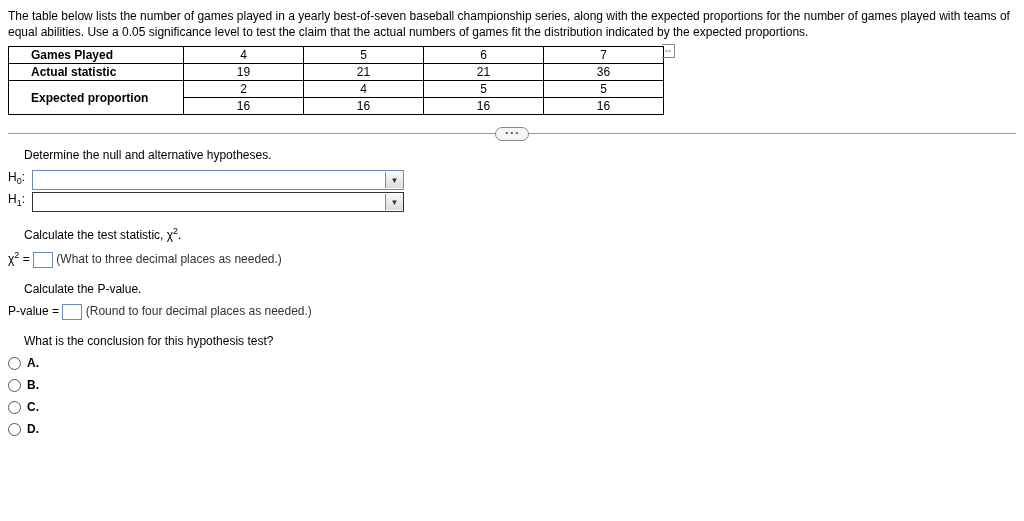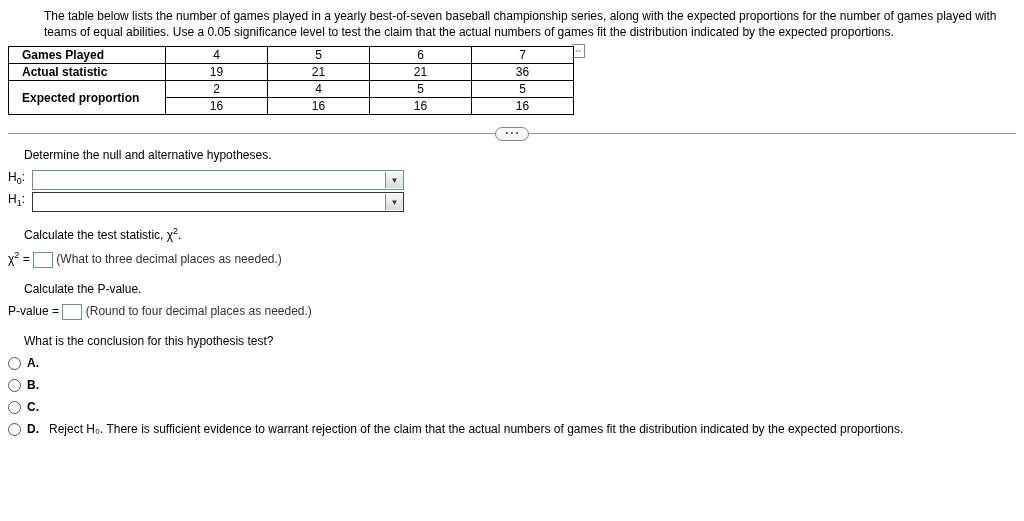--- a/index.html
+++ b/index.html
@@ -7,29 +7,28 @@
     font-size: 12px;
     color: #000;
     margin: 0;
     padding: 8px;
     width: 1024px;
     box-sizing: border-box;
   }
   .problem-text {
     line-height: 1.35;
     margin-bottom: 4px;
-    margin-left: 36px;
   }
   table.data-table {
     border-collapse: collapse;
     margin-top: 2px;
   }
   table.data-table td {
     border: 1px solid #000;
-    padding: 1px 13px;
+    padding: 1px 22px;
     text-align: center;
     min-width: 75px;
     height: 14px;
   }
   table.data-table td.rowhdr {
     text-align: left;
     font-weight: bold;
     min-width: 130px;
   }
   table.data-table td.rowhdr-ep {
@@ -221,14 +220,13 @@
   <div class="radio"></div>
   <div class="ans-label">B.</div>
 </div>
 <div class="ans-row">
   <div class="radio"></div>
   <div class="ans-label">C.</div>
 </div>
 <div class="ans-row">
   <div class="radio"></div>
   <div class="ans-label">D.</div>
-  <div>Reject H₀. There is sufficient evidence to warrant rejection of the claim that the actual numbers of games fit the distribution indicated by the expected proportions.</div>
 </div>
 
 </body></html>

